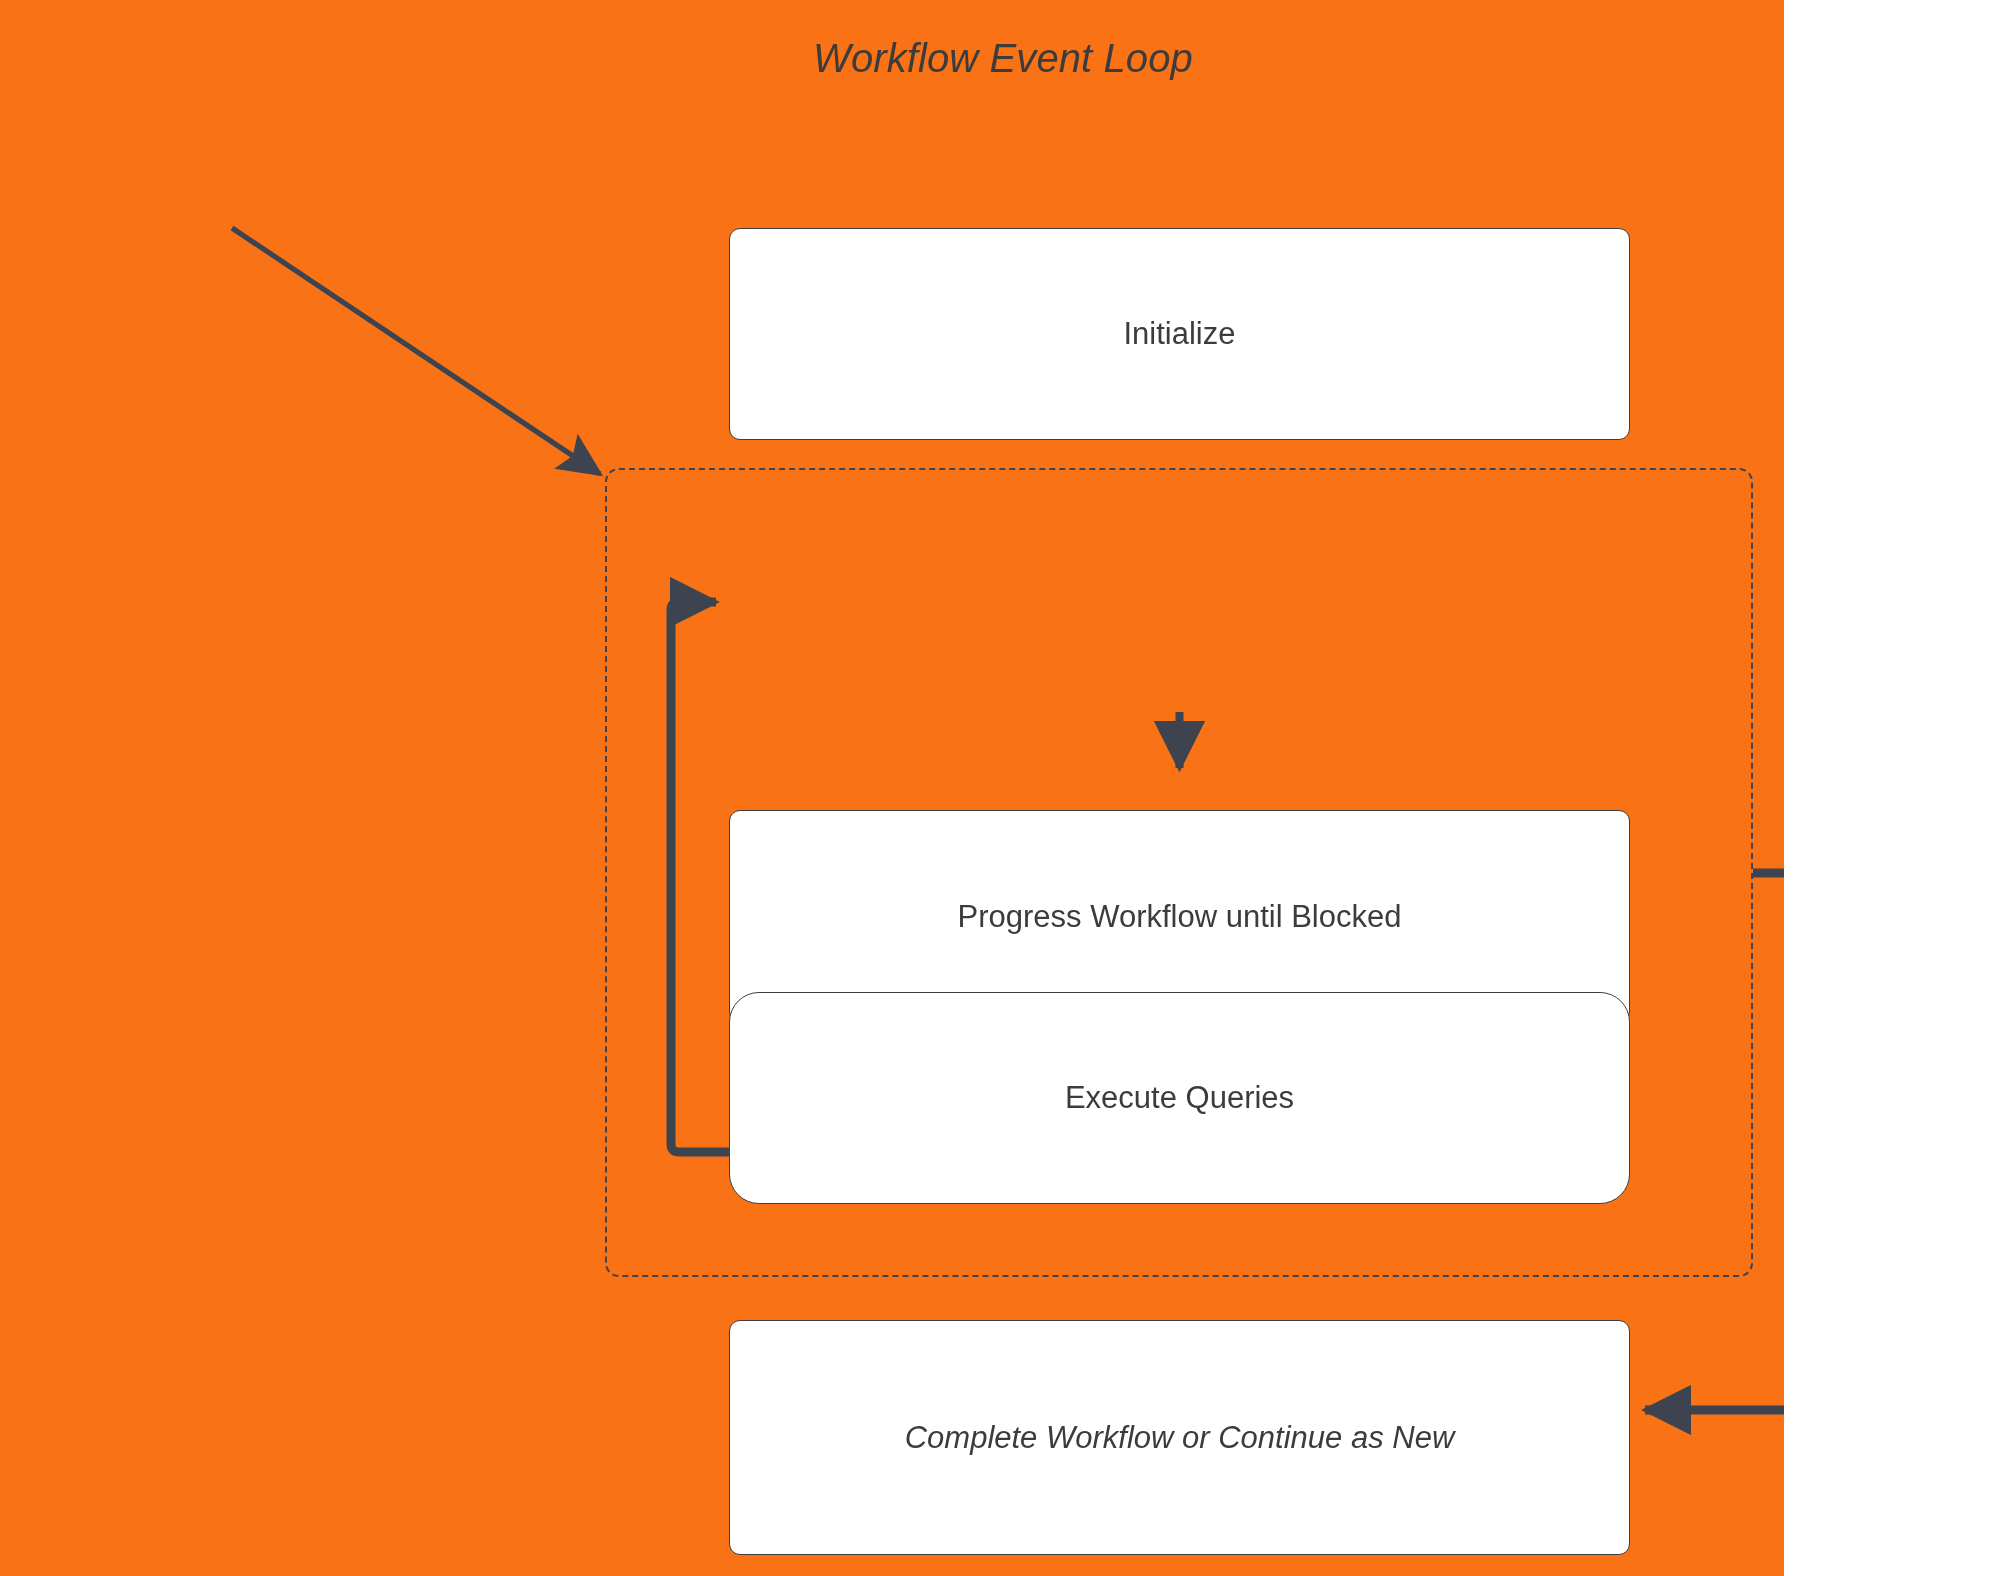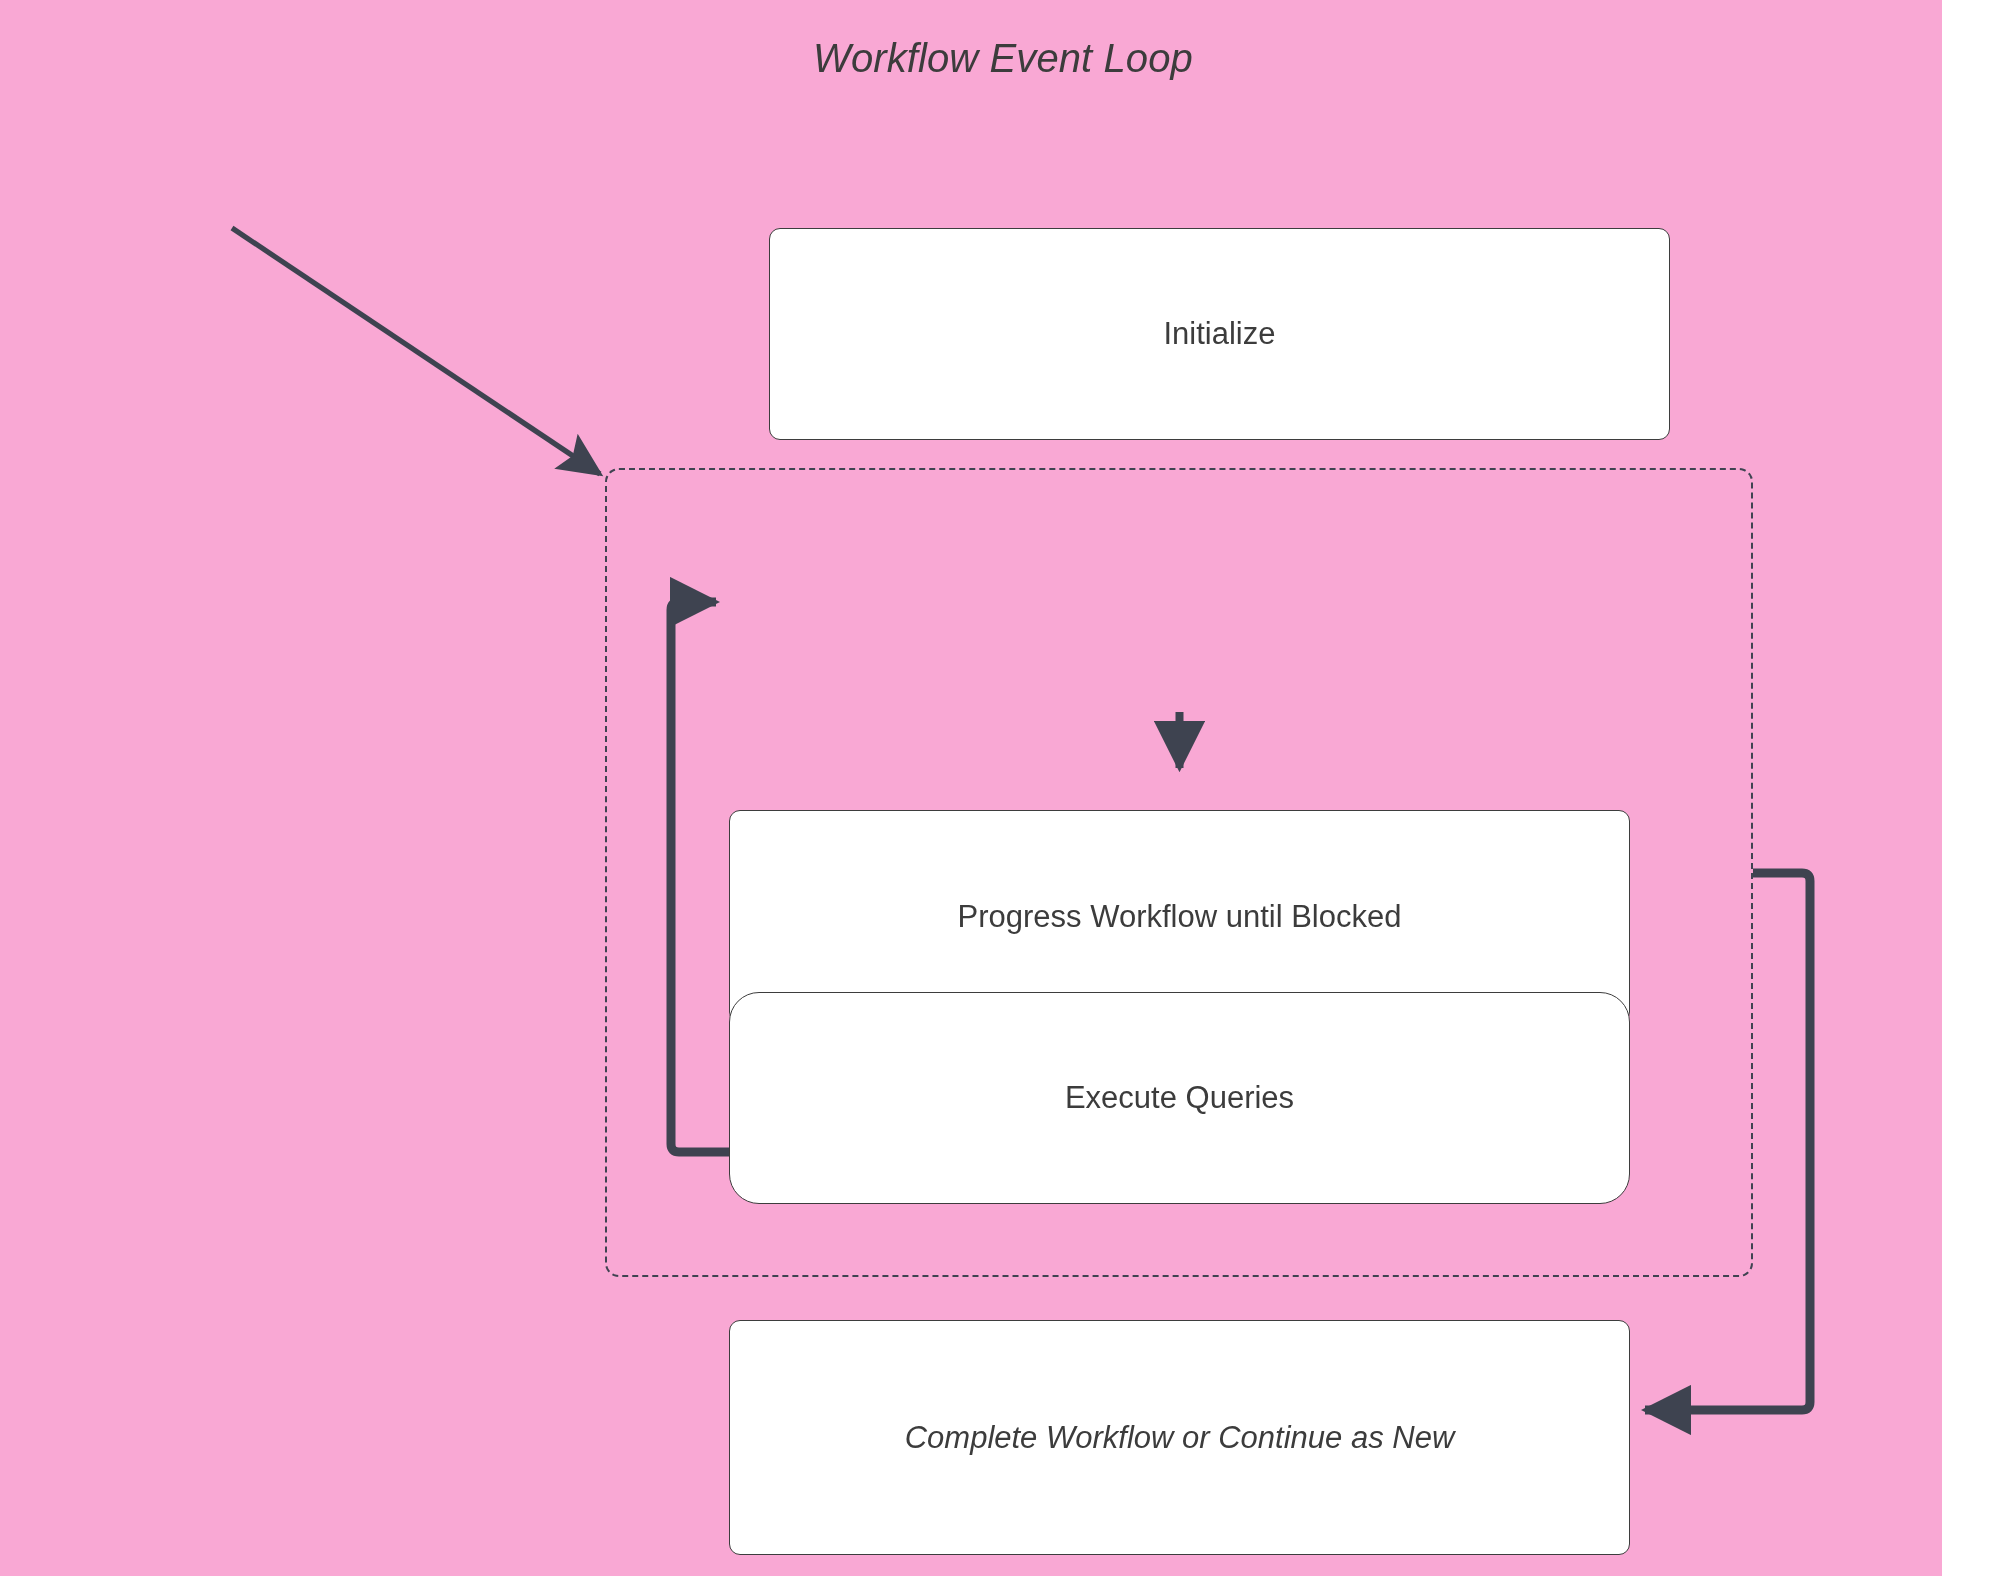--- a/index.html
+++ b/index.html
@@ -8,23 +8,23 @@
     padding: 0;
     background: #ffffff;
   }
   body {
     font-family: "Liberation Sans", sans-serif;
     color: #333333;
     -webkit-font-smoothing: antialiased;
   }
   #canvas {
     position: relative;
-    width: 1942px;
+    width: 1784px;
     height: 1576px;
-    background: #f9a8d4;
+    background: #f97316;
     overflow: hidden;
   }
   
   #edges {
     position: absolute;
     left: 0;
     top: 0;
     width: 2006px;
     height: 1576px;
     pointer-events: none;
@@ -81,21 +81,21 @@
     justify-content: center;
     text-align: center;
   }
   .node-label {
     font-size: 31px;
     line-height: 38px;
     color: #3c3c3c;
     padding: 0 22px;
     white-space: pre-line;
   }
-  #node-initialize        { top: 228px;  height: 212px; margin-left: 40px; }
+  #node-initialize        { top: 228px;  height: 212px; }
   #node-progress-signals  { top: 508px;  height: 212px; }
   #node-progress-workflow { top: 810px;  height: 213px; justify-content: center; }
   #node-execute-queries   { top: 992px; height: 212px; border-radius: 30px; }
   #node-complete-workflow { top: 1320px; height: 235px; font-style: italic; }
 </style>
 </head>
 <body>
 
 <div id="canvas">
 

